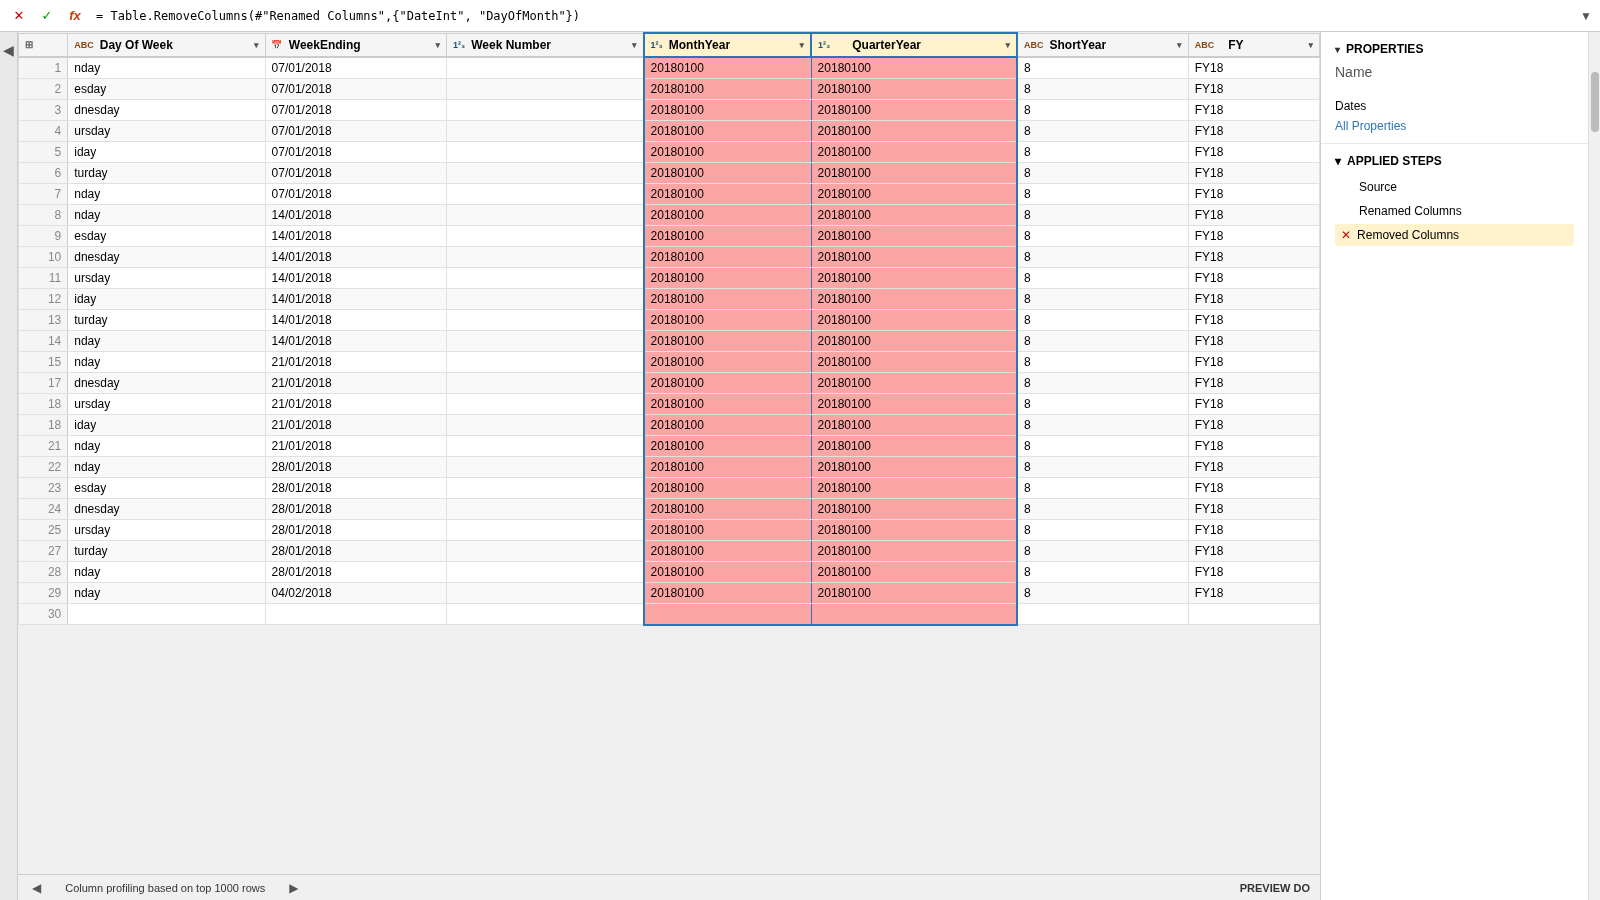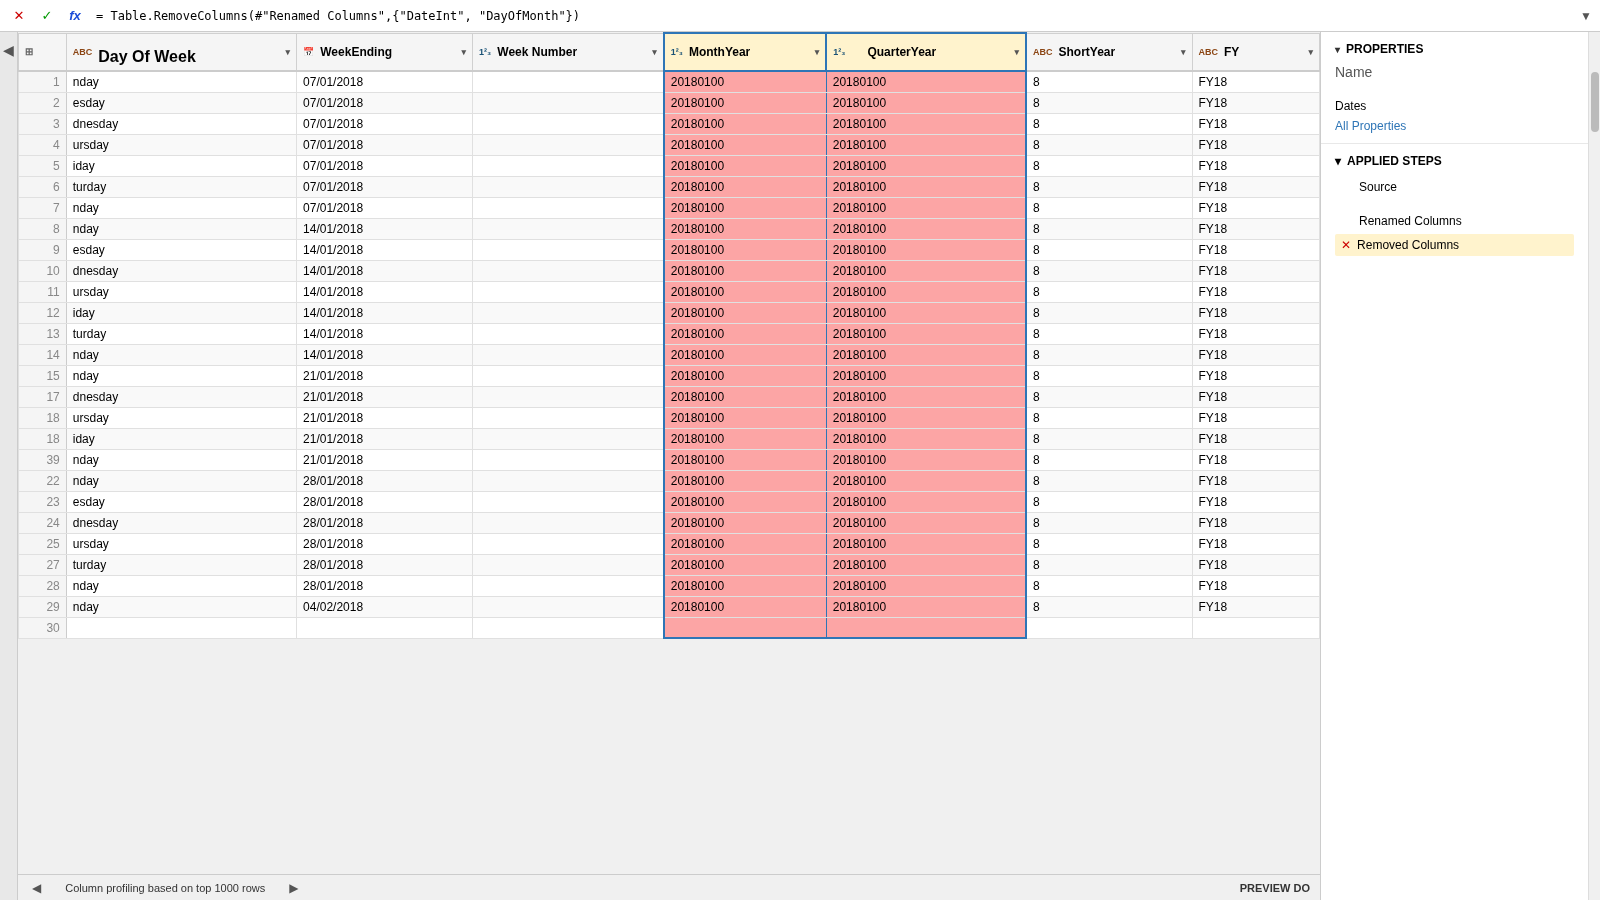--- a/index.html
+++ b/index.html
@@ -11,21 +11,21 @@
       align-items: center;
       background: #fff;
       border-bottom: 1px solid #ccc;
       height: 32px;
       padding: 0 8px;
       gap: 6px;
     }
     .formula-bar-btn {
       width: 22px; height: 22px;
       display: flex; align-items: center; justify-content: center;
-      cursor: pointer; color: #1d4ed8; font-size: 13px;
+      cursor: pointer; color: #c2410c; font-size: 13px;
     }
     .formula-bar-btn.cancel { color: #c00; }
     .formula-bar-btn.accept { color: #090; }
     .formula-input {
       flex: 1;
       border: none;
       outline: none;
       font-size: 12px;
       color: #000;
       padding: 2px 4px;
@@ -296,21 +296,21 @@
         <thead>
           <tr id="table-header-row">
             <th style="min-width:30px; background:#f5f5f5;">
               <div class="col-header">
                 <span style="font-size:10px; color:#666;">⊞</span>
               </div>
             </th>
           <th>
     <div class="col-header">
       <span class="col-type-badge abc-type">ABC</span>
-      <span style="font-size:16px;margin-top:10px;">Day Of Week</span>
+      <span style="font-size:12px;">Day Of Week</span>
       <span class="dropdown-arrow">▾</span>
     </div>
               </th>
               <th>
     <div class="col-header">
       <span class="col-type-badge date-type">📅</span>
       <span style="font-size:12px;">WeekEnding</span>
       <span class="dropdown-arrow">▾</span>
     </div>
               </th>
@@ -338,21 +338,21 @@
               <th>
     <div class="col-header">
       <span class="col-type-badge abc-type">ABC</span>
       <span style="font-size:12px;">ShortYear</span>
       <span class="dropdown-arrow">▾</span>
     </div>
               </th>
               <th>
     <div class="col-header">
       <span class="col-type-badge abc-type">ABC</span>
-      <span style="font-size:12px;">FY</span>
+      <span style="font-size:12px;margin-left:8px;">FY</span>
       <span class="dropdown-arrow">▾</span>
     </div>
               </th>
             </tr>
         </thead>
         <tbody id="table-body">
         <tr>
               <td class="row-num">1</td>
               <td>nday</td>
               <td>07/01/2018</td>
@@ -526,21 +526,21 @@
               <td class="row-num">18</td>
               <td>iday</td>
               <td>21/01/2018</td>
               <td></td>
               <td class="highlighted" style="border-left: 2px solid rgb(46, 117, 182); border-right: 1px solid rgb(46, 117, 182);">20180100</td>
               <td class="highlighted" style="border-left: 1px solid rgb(46, 117, 182); border-right: 2px solid rgb(46, 117, 182);">20180100</td>
               <td>8</td>
               <td>FY18</td>
             </tr>
             <tr>
-              <td class="row-num">39</td>
+              <td class="row-num">21</td>
               <td>nday</td>
               <td>21/01/2018</td>
               <td></td>
               <td class="highlighted" style="border-left: 2px solid rgb(46, 117, 182); border-right: 1px solid rgb(46, 117, 182);">20180100</td>
               <td class="highlighted" style="border-left: 1px solid rgb(46, 117, 182); border-right: 2px solid rgb(46, 117, 182);">20180100</td>
               <td>8</td>
               <td>FY18</td>
             </tr>
             <tr>
               <td class="row-num">22</td>
@@ -654,21 +654,21 @@
         <div class="steps-section">
           <div class="steps-header">
             <span class="arrow">▾</span>
             <span>APPLIED STEPS</span>
           </div>
           <div id="steps-list">
           <div class="step-item">
                 <span style="padding-left:18px;">Source</span>
               </div>
               <div class="step-item">
-                <span style="padding-left:18px;margin-top:10px;">Renamed Columns</span>
+                <span style="padding-left:18px;">Renamed Columns</span>
               </div>
               <div class="step-item active">
                 <span class="step-icon">✕</span>
                 <span>Removed Columns</span>
               </div>
             </div>
         </div>
       </div>
 
       <div style="width:12px; background:#f0f0f0; border-left:1px solid #ddd; position:relative;">

